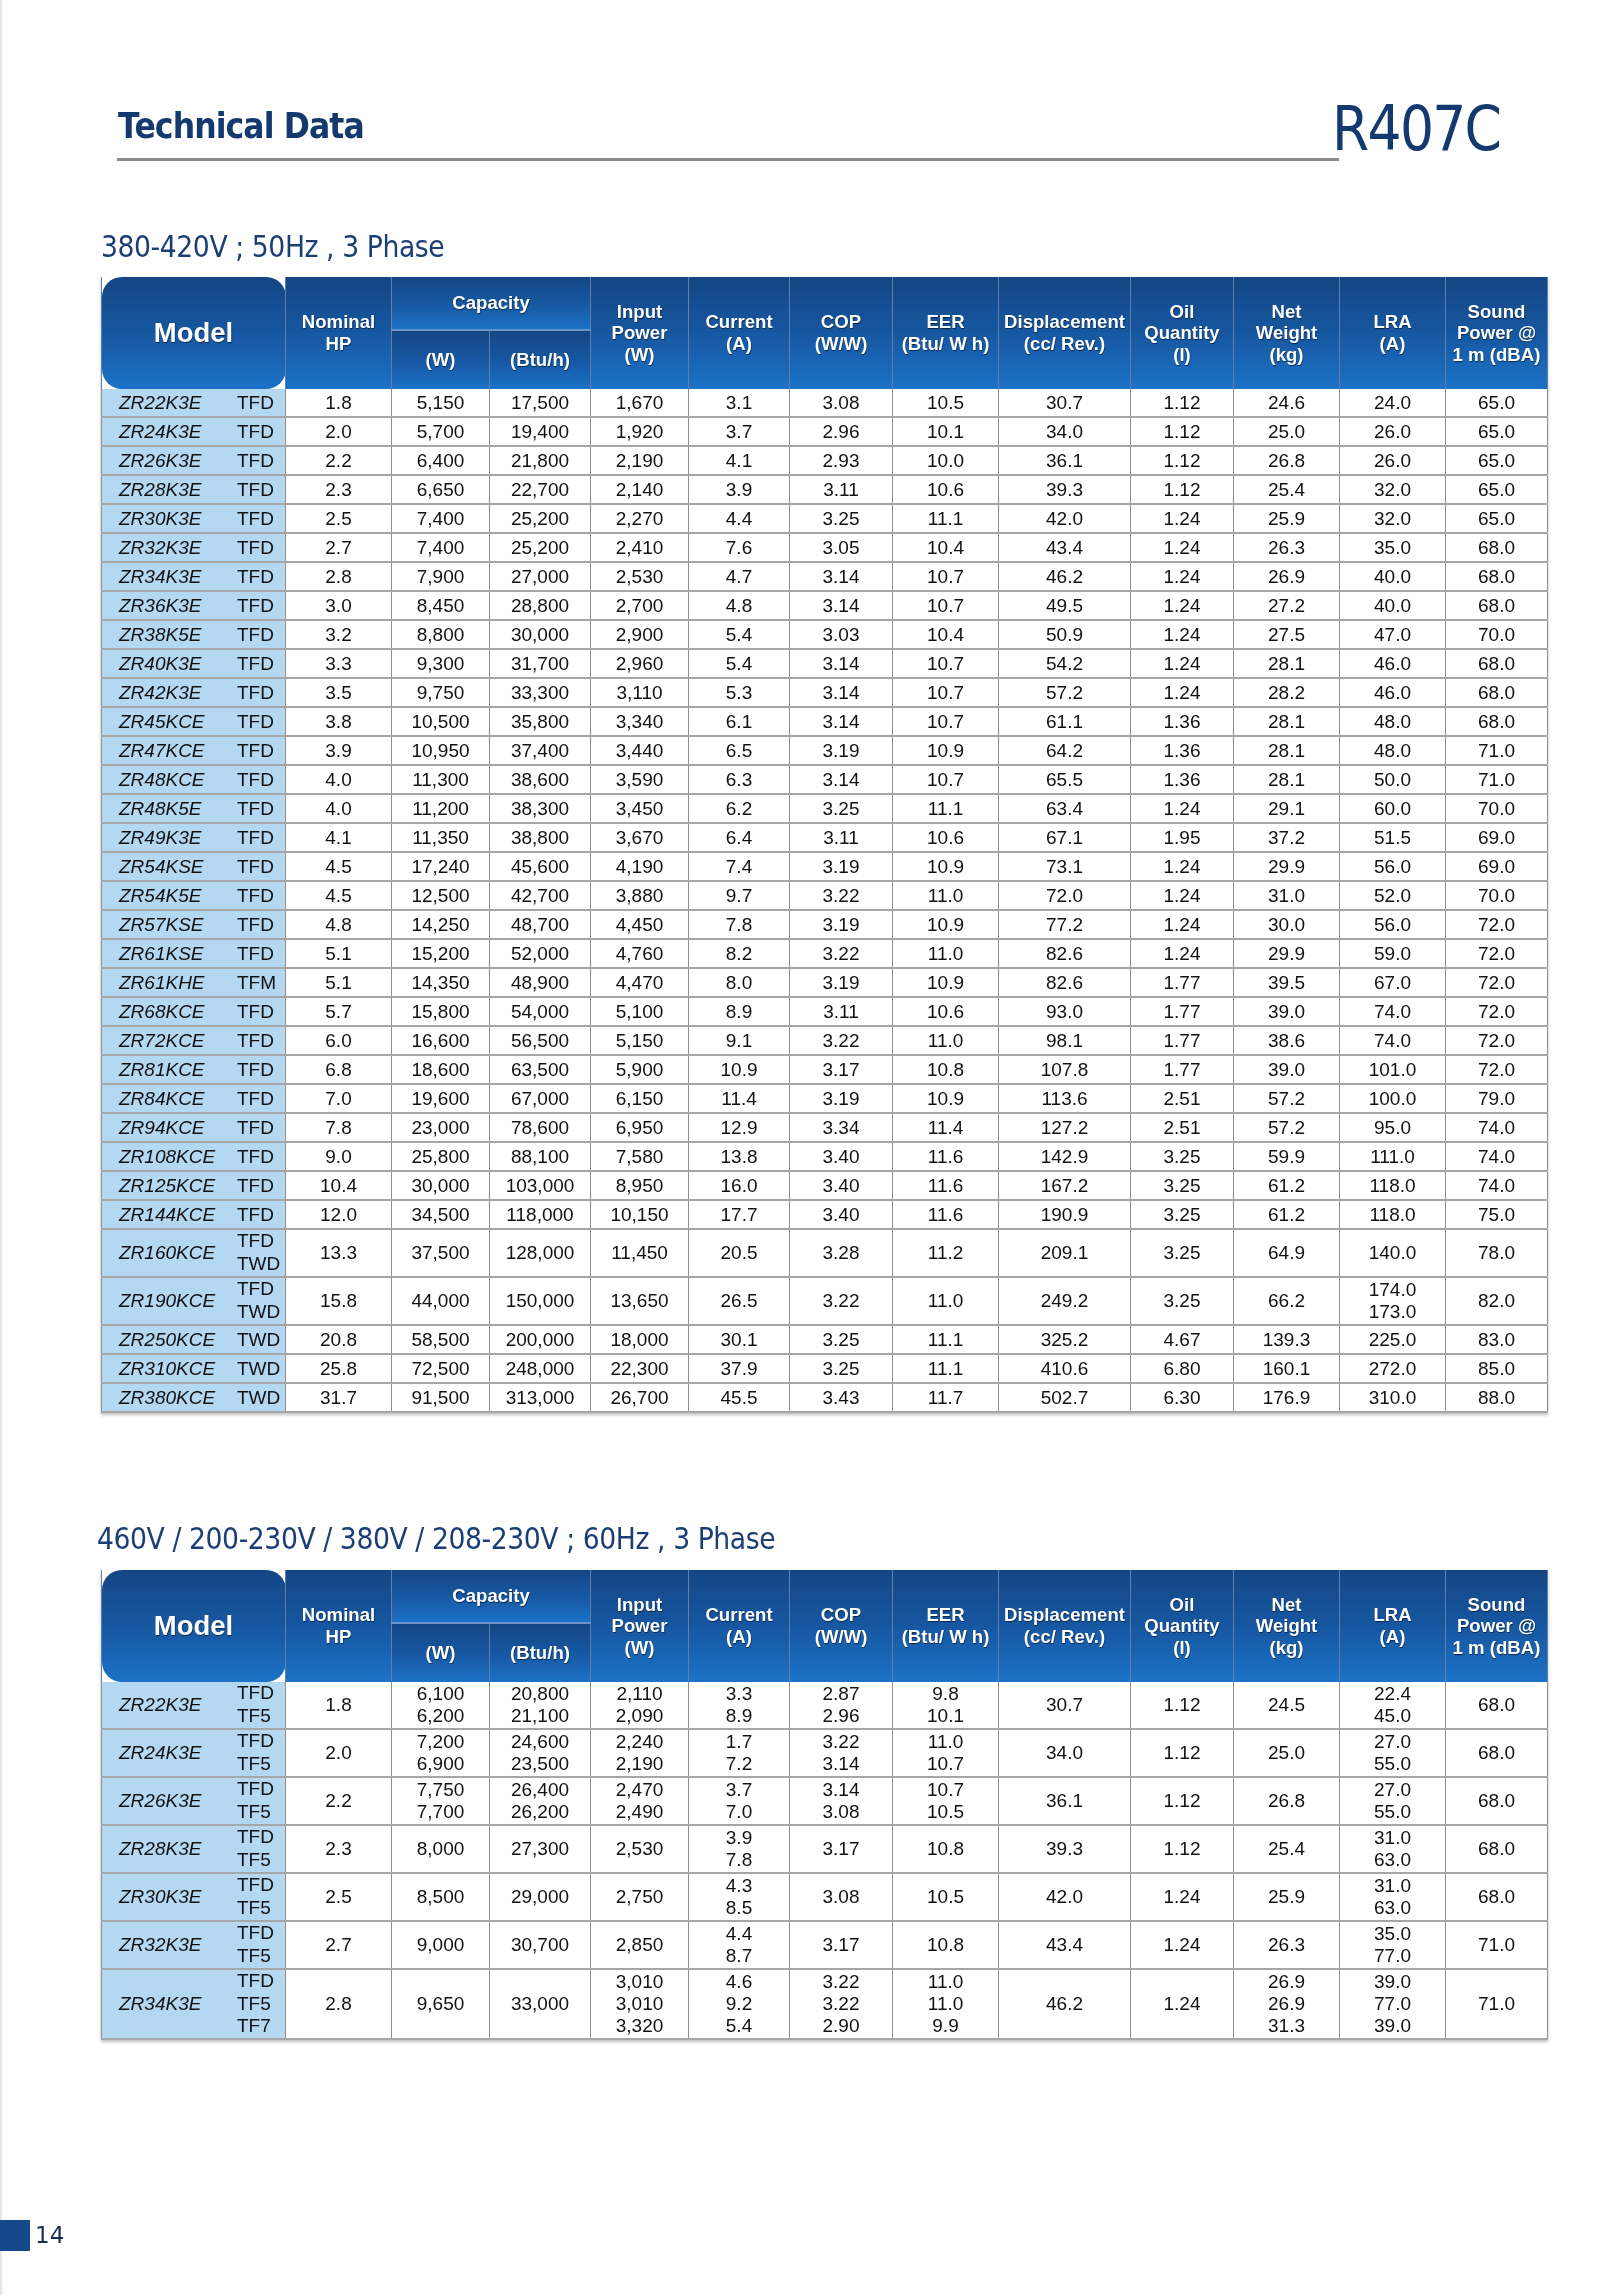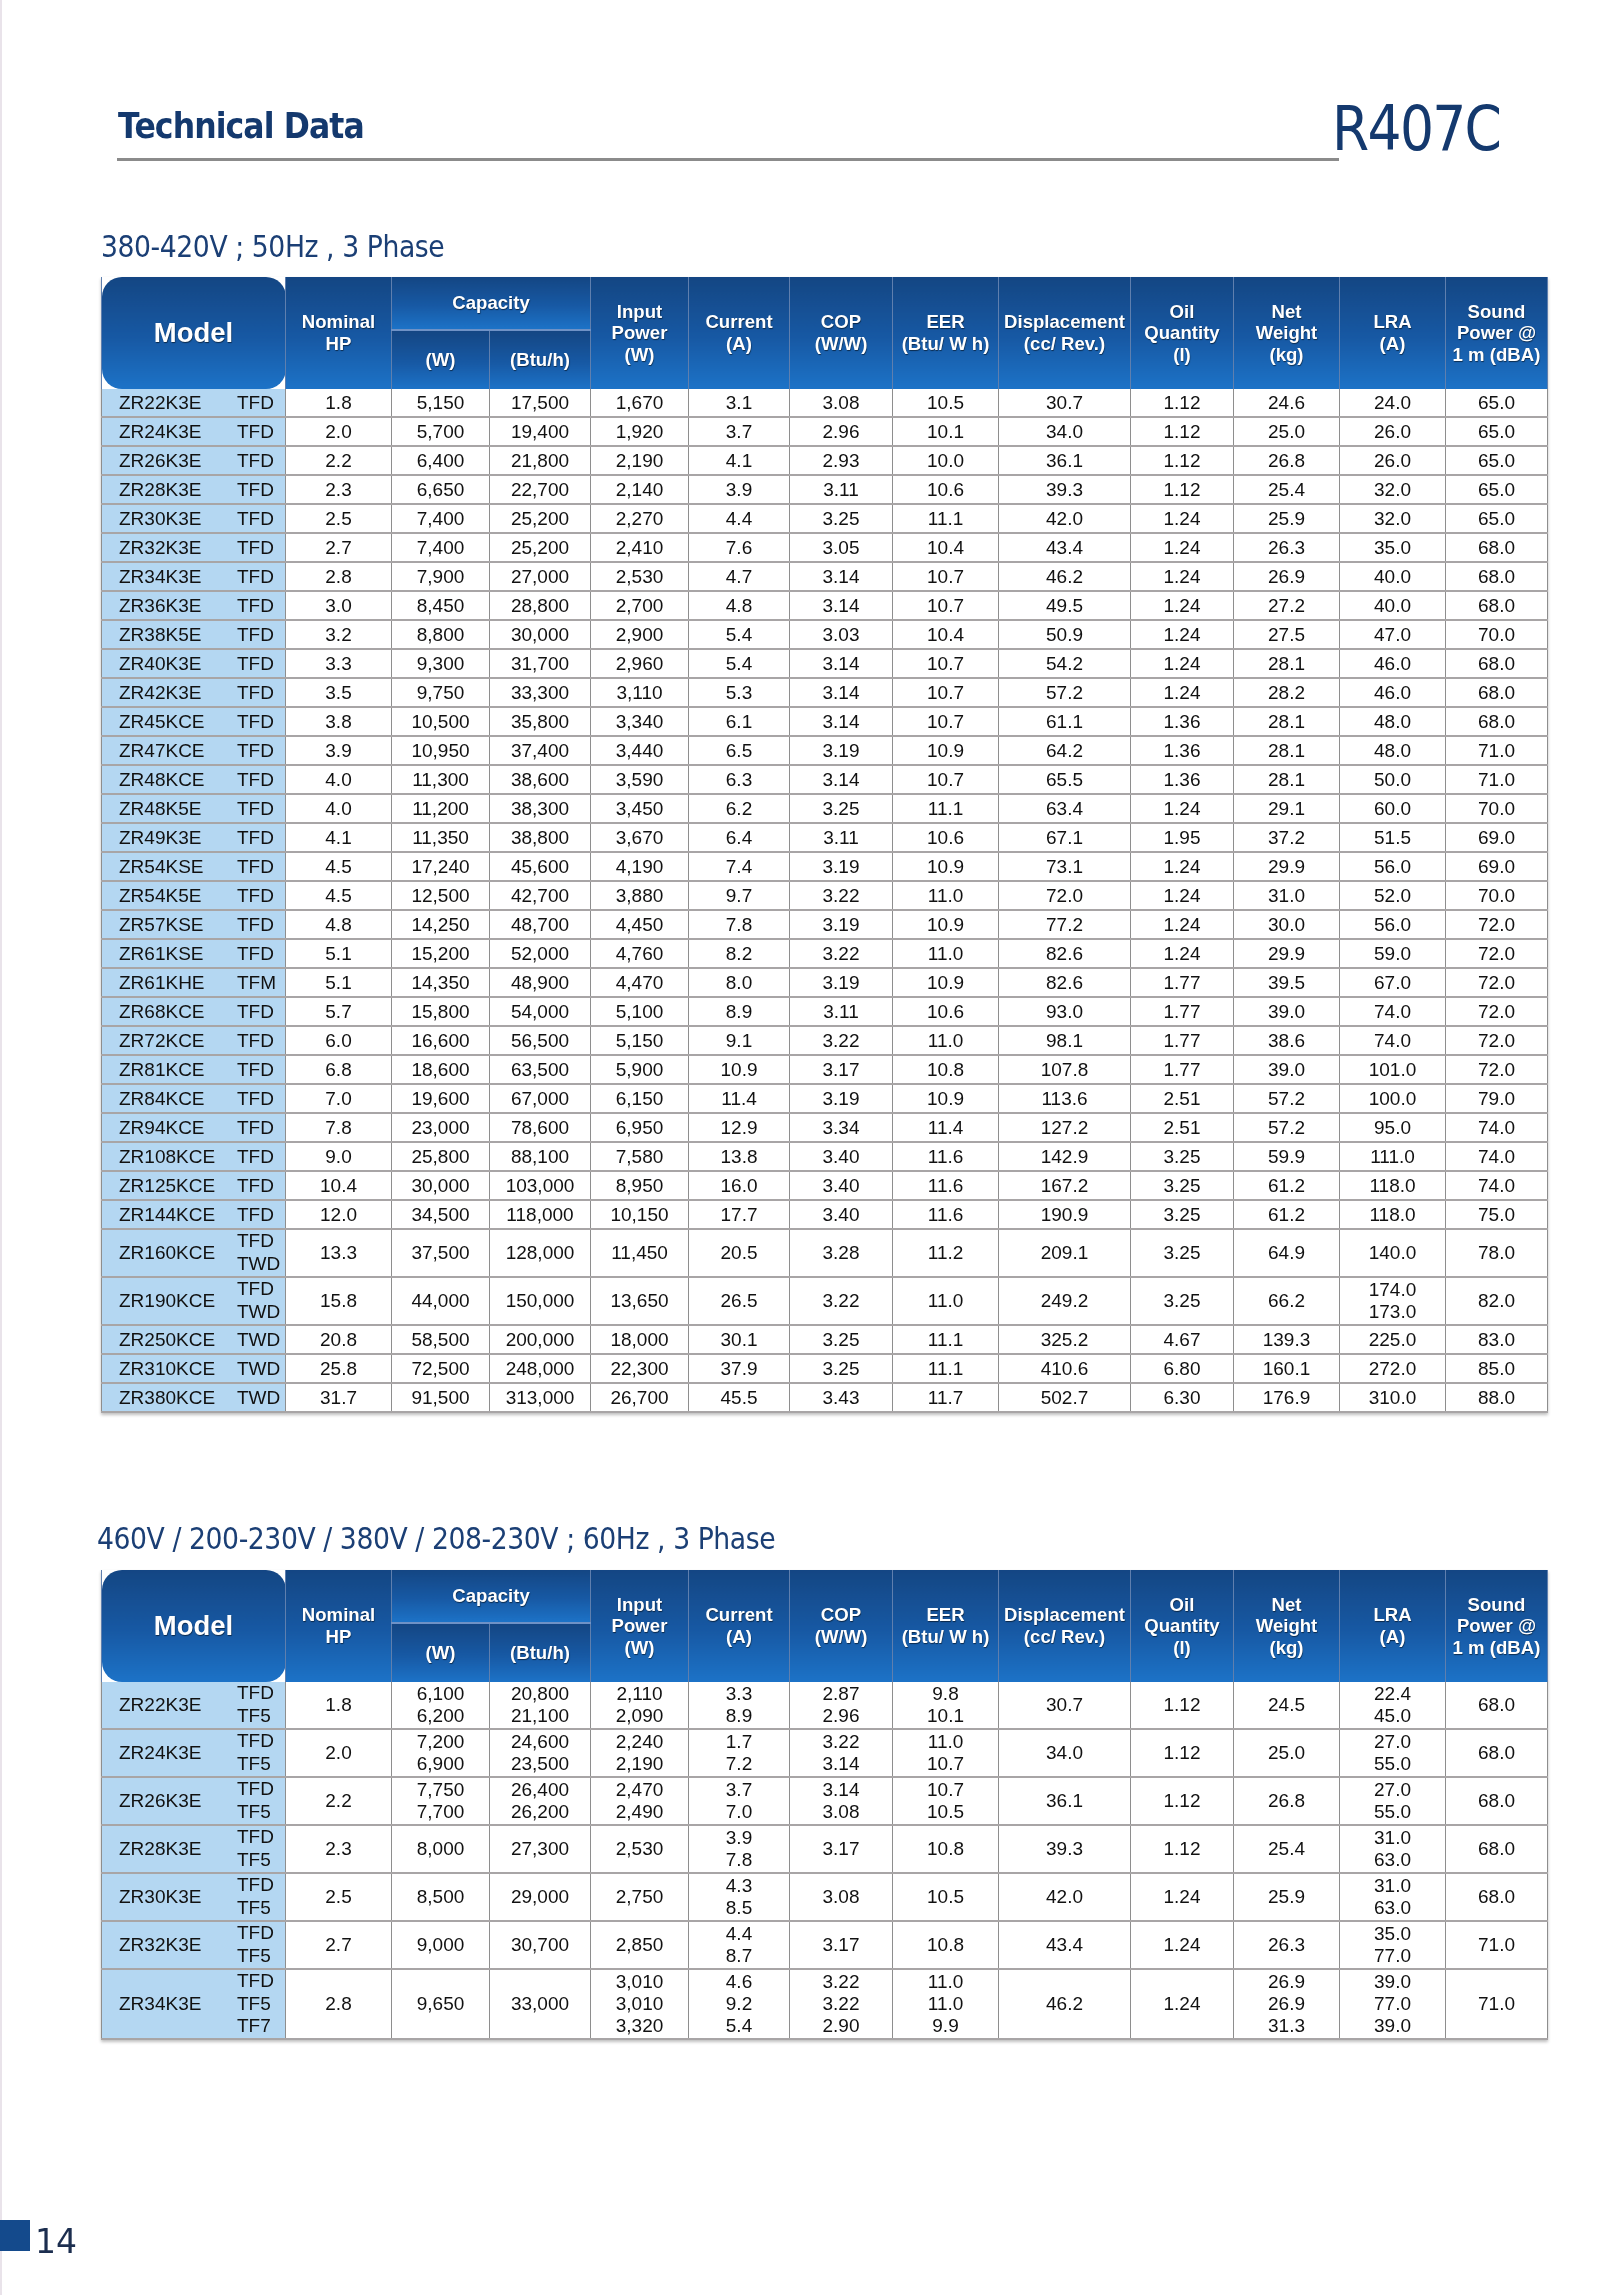--- a/index.html
+++ b/index.html
@@ -35,32 +35,32 @@
   table.spec th { color:#ffffff; font-weight:bold; font-size:18.6px; line-height:21.6px; text-align:center;
                   border-left:1px solid #5f7fae; border-right:1px solid #5f7fae;
                   background:linear-gradient(to bottom, #144683 0%, #1759a4 55%, #1c72c7 100%);
                   text-shadow:0.5px 1px 1px rgba(0,0,0,0.55); padding:0 2px; }
   table.spec th.model-h { font-size:27.5px;border-radius:20px; }
   table.spec th.cap-top { height:52px; border-bottom:2px solid #6f92c6; }
   table.spec th.unit { height:58px; }
   table.spec td { font-size:19px; color:#111; text-align:center; border-left:1px solid #8e8e8e;
                   border-right:1px solid #8e8e8e; border-bottom:2.5px solid #a8a5a6; background:#fff; padding:0; line-height:22px; }
   table.spec td.model { background:#b4d7f2; text-align:left; padding-left:17px; white-space:nowrap; }
-  table.spec td.model .mname { display:inline-block; width:118px; vertical-align:middle; }
+  table.spec td.model .mname { display:inline-block; width:118px; vertical-align:middle;font-style:italic; }
   table.spec td.model .suffix { display:inline-block; vertical-align:middle; line-height:22.6px; }
   table.spec tr.r1 td { height:27px; }
   table.spec tr.r2 td { height:46px; }
   table.spec tr.r3 td { height:64px; }
   .t1 { top:277px; }
   .t1 thead tr.h1 th { }
   .t2 { top:1570px; }
   .stack span { display:block; }
 
   .page-box { position:absolute; left:0; top:2220px; width:30px; height:31px; background:#144a8c; }
-  .page-num { position:absolute; left:35px; top:2222px; font-size:33px; color:#1c2e4f; font-family:"DejaVu Sans", sans-serif; }
+  .page-num { position:absolute; left:35px; top:2222px; font-size:23px; color:#1c2e4f; font-family:"DejaVu Sans", sans-serif; }
 </style>
 </head>
 <body>
 
 <div class="left-rule"></div>
 
 <div class="doc-title">Technical Data</div>
 <div class="title-rule"></div>
 <div class="refrigerant">R407C</div>
 

